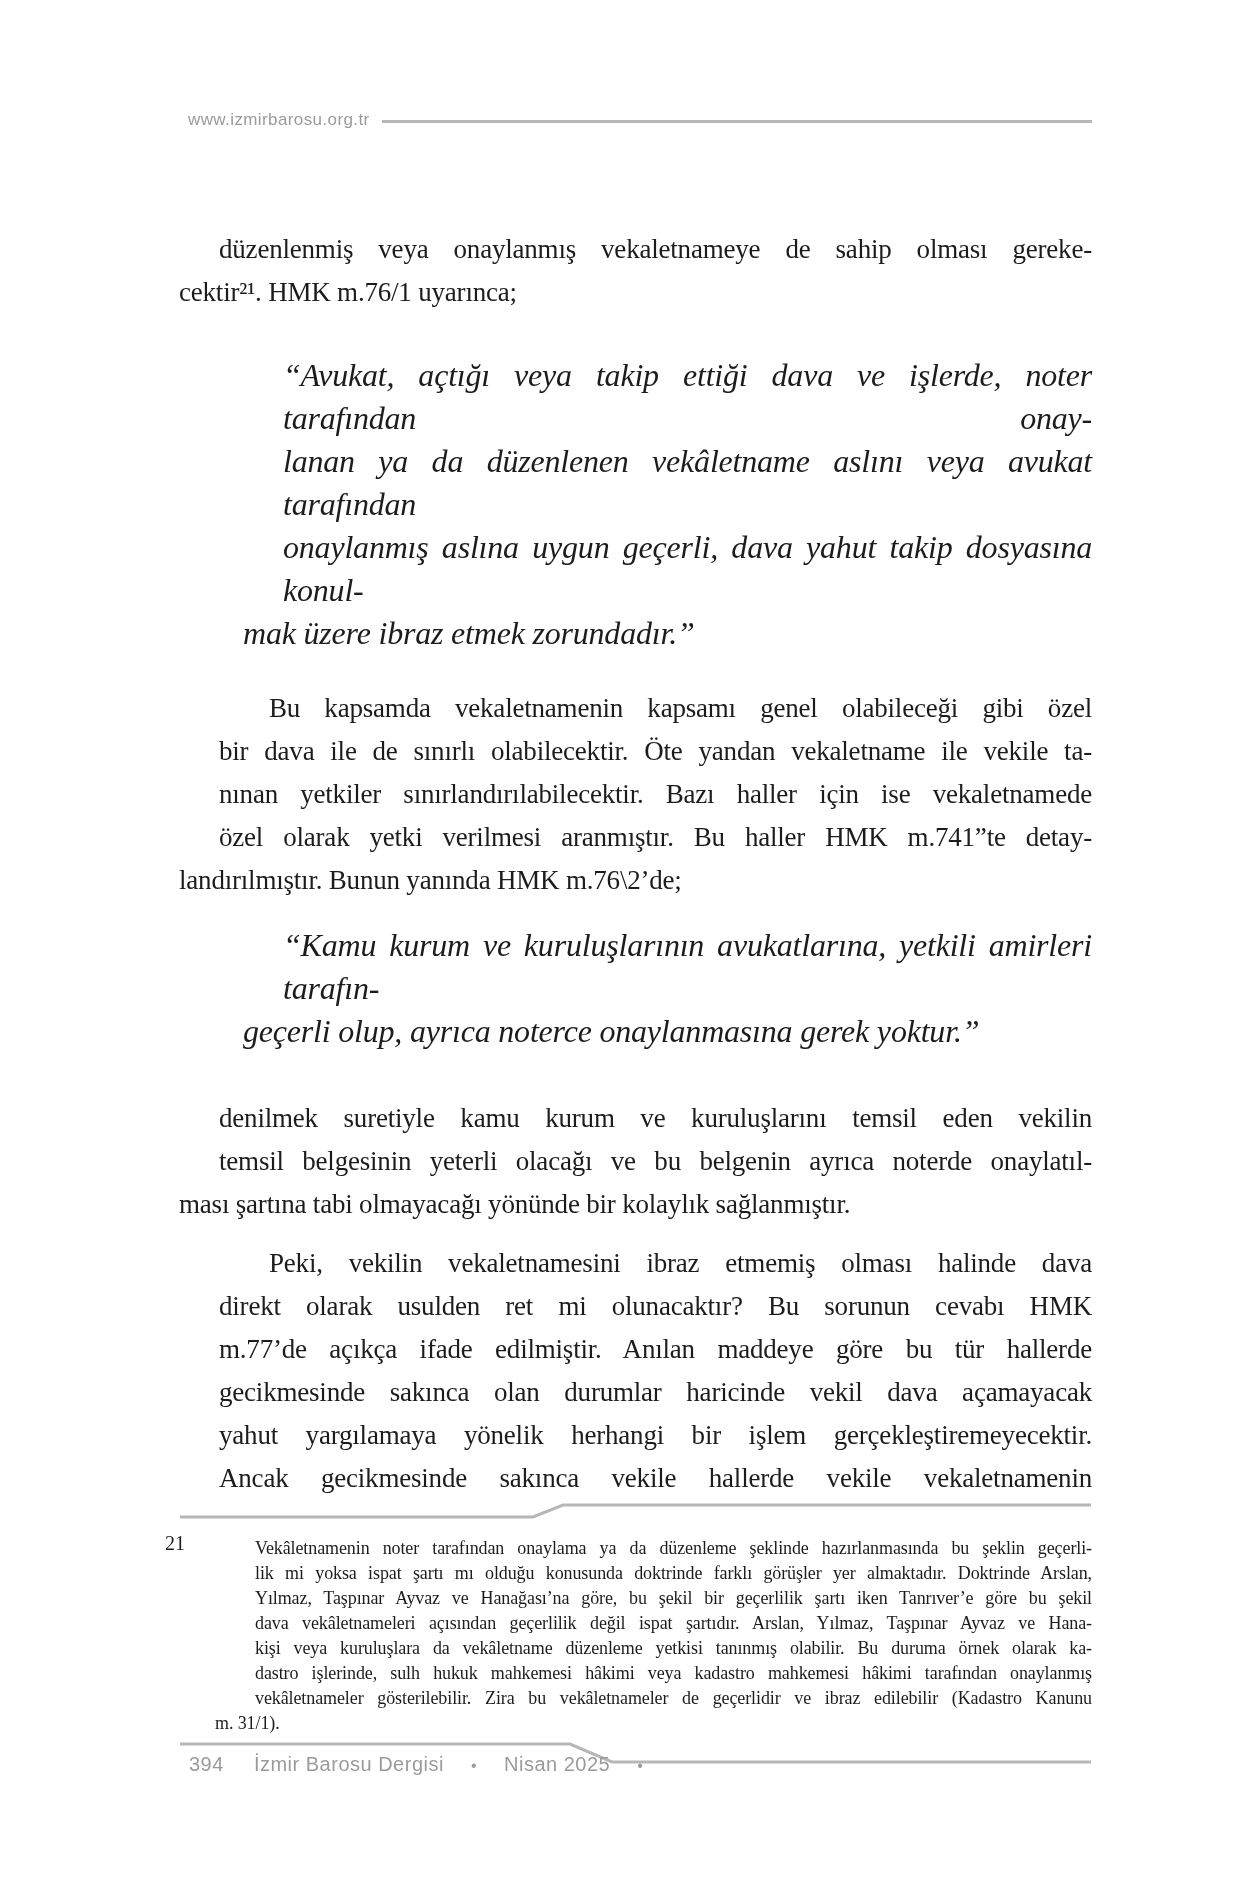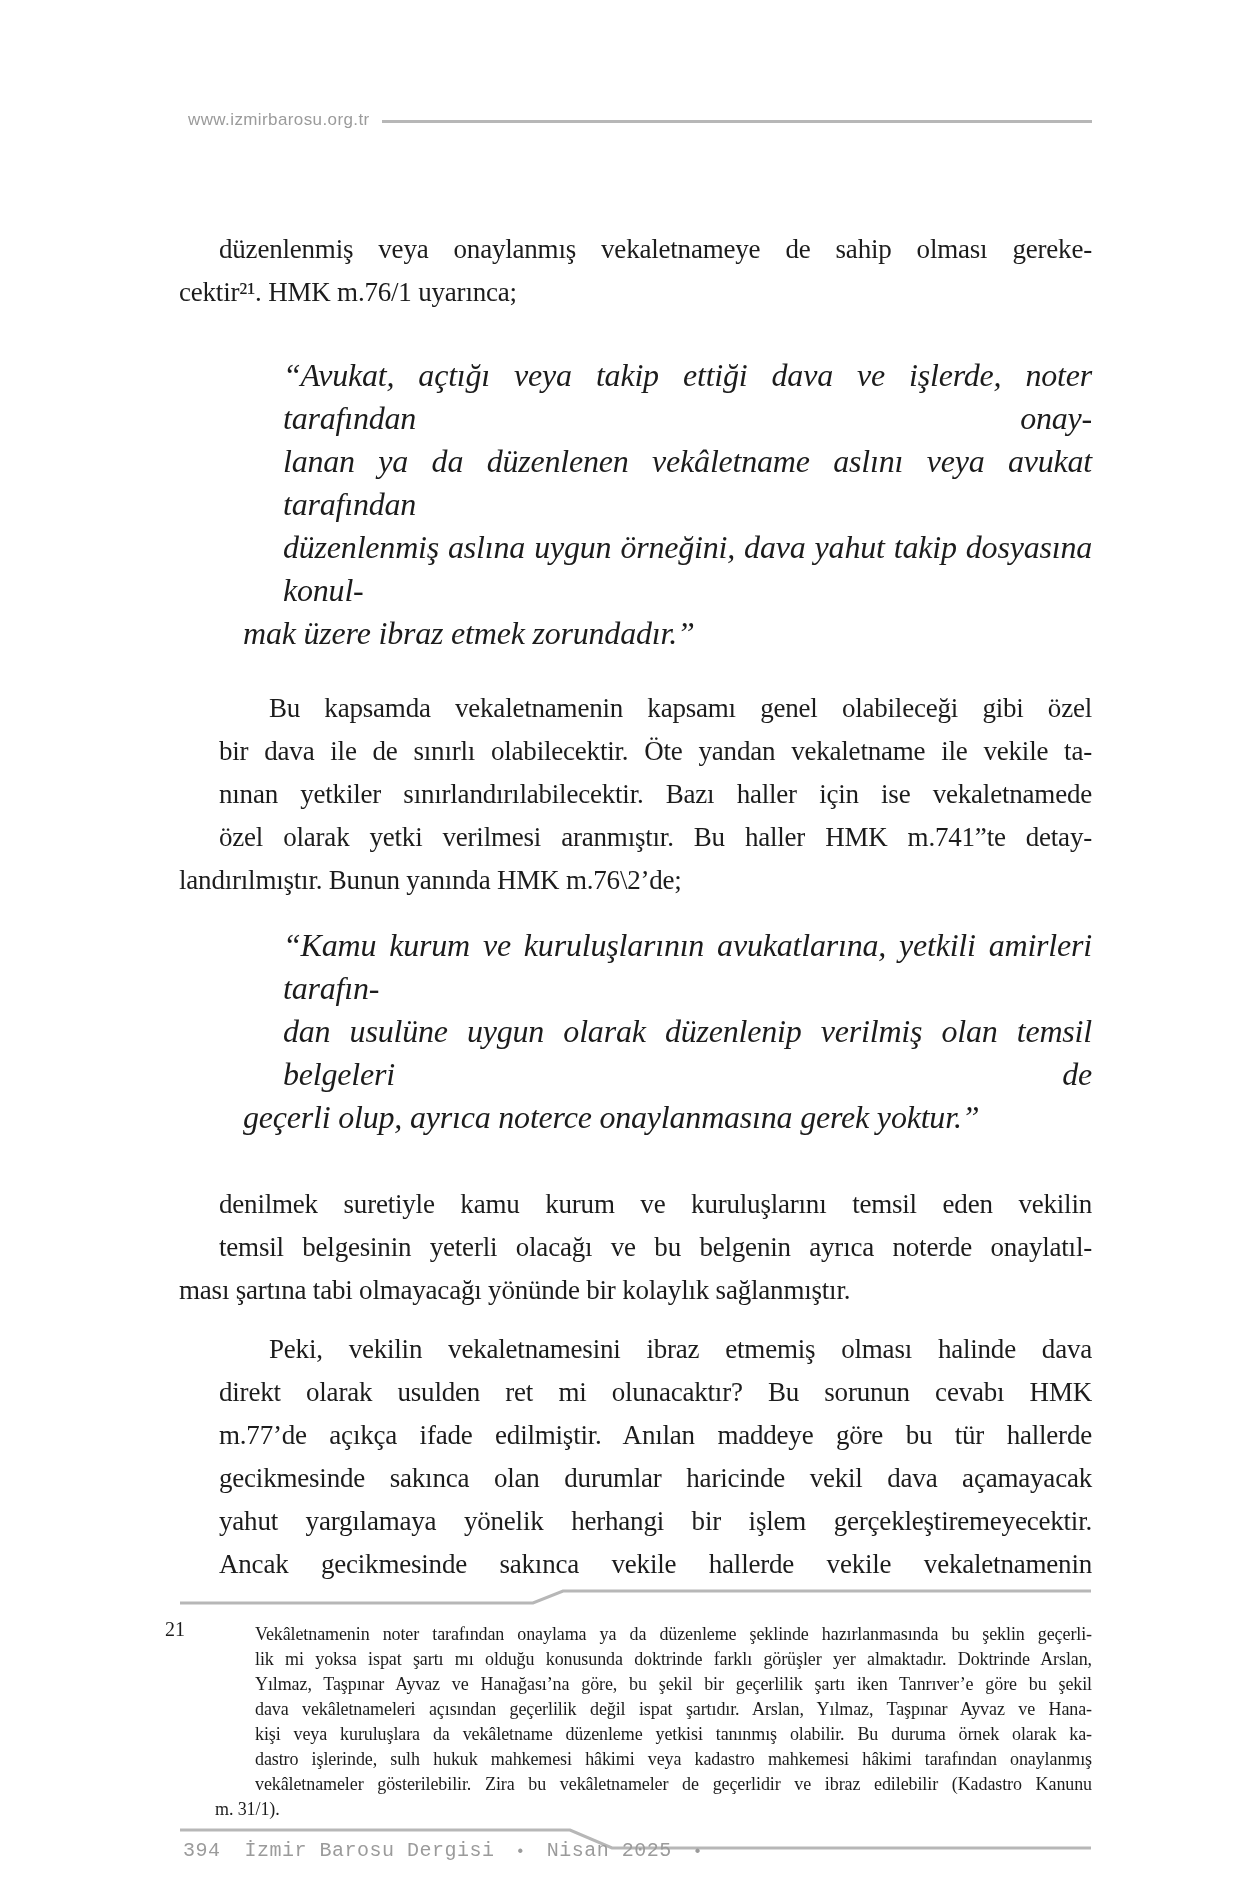--- a/index.html
+++ b/index.html
@@ -65,28 +65,27 @@
     position: relative;
     margin-top: 6px;
     height: 70px;
     font-family: "Liberation Sans", "DejaVu Sans", sans-serif;
     color: #9b9b9b;
   }
   .footer-rule { position: absolute; top: 0; left: 0; display: block; }
   .footer-text {
     position: absolute;
     top: 11px;
-    left: 4px;
+    left: 10px;
     font-size: 20px;
     display: flex;
     align-items: baseline;
-    gap: 21px;
+    gap: 27px;
     letter-spacing: 0.5px;
     white-space: nowrap;
-    font-family: Liberation Mono, monospace;
   }
   .footer-text .pgnum { margin-right: 3px; }
   .dot { font-size: 16px; }
 </style>
 </head>
 <body>
 
 <div class="page">
 
   <div class="header">
@@ -97,35 +96,34 @@
   <div class="content">
 
     <div class="para p1">
         <div class="line j">düzenlenmiş veya onaylanmış vekaletnameye de sahip olması gereke-</div>
         <div class="line">cektir²¹. HMK m.76/1 uyarınca;</div>
       </div>
 
     <div class="quote q1">
         <div class="line j">“Avukat, açtığı veya takip ettiği dava ve işlerde, noter tarafından onay-</div>
         <div class="line j">lanan ya da düzenlenen vekâletname aslını veya avukat tarafından</div>
-        <div class="line j">düzenlenmiş aslına uygun örneğini, dava yahut takip dosyasına konul-</div>
+        <div class="line j">onaylanmış aslına uygun geçerli, dava yahut takip dosyasına konul-</div>
         <div class="line">mak üzere ibraz etmek zorundadır.”</div>
       </div>
 
     <div class="para p2 indent">
         <div class="line j">Bu kapsamda vekaletnamenin kapsamı genel olabileceği gibi özel</div>
         <div class="line j">bir dava ile de sınırlı olabilecektir. Öte yandan vekaletname ile vekile ta-</div>
         <div class="line j">nınan yetkiler sınırlandırılabilecektir. Bazı haller için ise vekaletnamede</div>
         <div class="line j">özel olarak yetki verilmesi aranmıştır. Bu haller HMK m.741”te detay-</div>
         <div class="line">landırılmıştır. Bunun yanında HMK m.76\2’de;</div>
       </div>
 
     <div class="quote q2">
         <div class="line j">“Kamu kurum ve kuruluşlarının avukatlarına, yetkili amirleri tarafın-</div>
-        <div class="line j">dan usulüne uygun olarak düzenlenip verilmiş olan temsil belgeleri de</div>
         <div class="line">geçerli olup, ayrıca noterce onaylanmasına gerek yoktur.”</div>
       </div>
 
     <div class="para p3">
         <div class="line j">denilmek suretiyle kamu kurum ve kuruluşlarını temsil eden vekilin</div>
         <div class="line j">temsil belgesinin yeterli olacağı ve bu belgenin ayrıca noterde onaylatıl-</div>
         <div class="line">ması şartına tabi olmayacağı yönünde bir kolaylık sağlanmıştır.</div>
       </div>
 
     <div class="para p4 indent">

